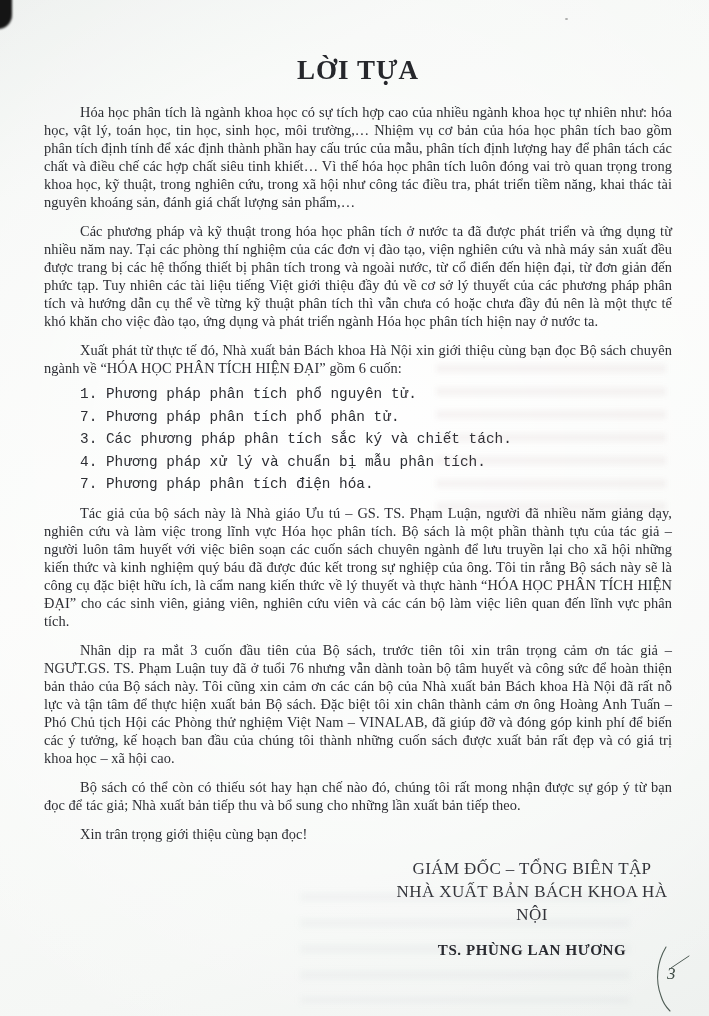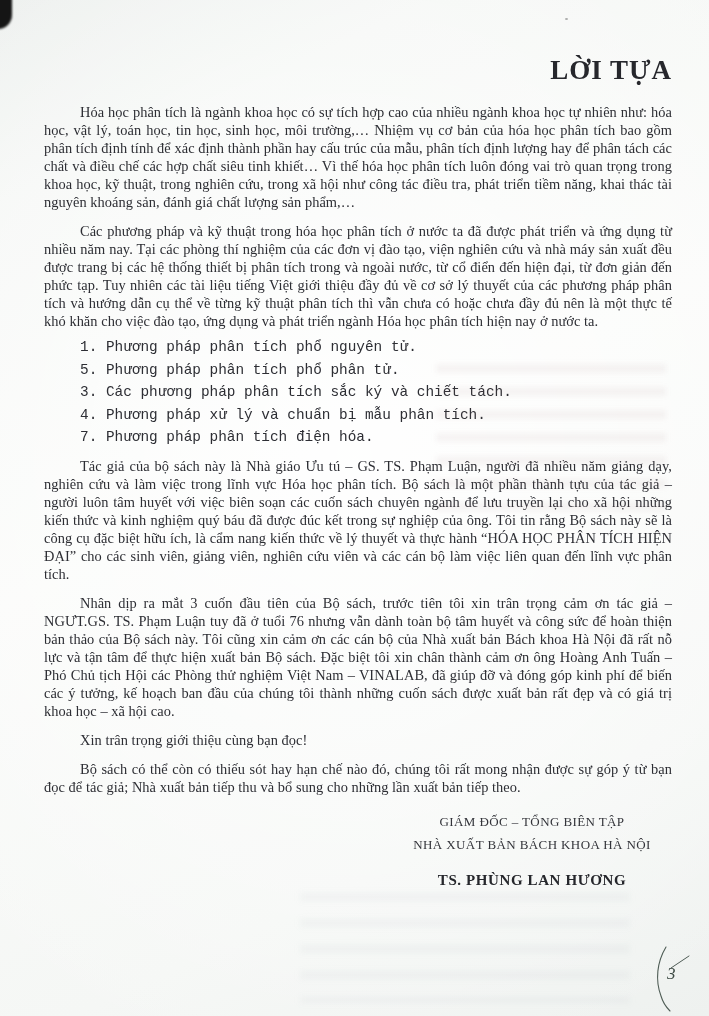--- a/index.html
+++ b/index.html
@@ -13,21 +13,21 @@
     width: 709px; height: 1016px;
     overflow: hidden;
     background:
       radial-gradient(120% 90% at 50% 45%, rgba(255,255,255,0.9) 0%, rgba(255,255,255,0) 70%),
       linear-gradient(155deg, #edf0ee 0%, #f5f7f5 15%, #fafbf9 45%, #f5f7f5 78%, #eef1ef 100%);
     color: #2d2e34;
   }
   .content { padding: 55px 37px 0 44px; }
   .title {
     margin: 0 0 17px 0;
-    text-align: right;
+    text-align: center;
     font-size: 27px;
     font-weight: bold;
     letter-spacing: 1px;
     color: #26272c;
   }
   .para {
     margin: 11px 0 8px 0;
     font-size: 14.4px;
     line-height: 18px;
     text-align: justify;
@@ -39,21 +39,21 @@
     font-size: 14.4px;
     line-height: 18px;
     margin: 4.5px 0;
   }
   .signature {
     width: 300px;
     margin: 14px 0 0 338px;
     text-align: center;
   }
   .sig-line {
-    font-size: 13px;
+    font-size: 17px;
     line-height: 23px;
     letter-spacing: 0.4px;
     color: #33343a;
   }
   .sig-name {
     margin-top: 16px;
     font-size: 15px;
     font-weight: bold;
     letter-spacing: 0.6px;
     color: #26272c;
@@ -110,33 +110,34 @@
   <div class="speck"></div>
   <div class="bleed-a"></div>
   <div class="bleed-b"></div>
 
   <div class="content">
 
     <h1 class="title">LỜI TỰA</h1>
 
     <p class="para">Hóa học phân tích là ngành khoa học có sự tích hợp cao của nhiều ngành khoa học tự nhiên như: hóa học, vật lý, toán học, tin học, sinh học, môi trường,… Nhiệm vụ cơ bản của hóa học phân tích bao gồm phân tích định tính để xác định thành phần hay cấu trúc của mẫu, phân tích định lượng hay để phân tách các chất và điều chế các hợp chất siêu tinh khiết… Vì thế hóa học phân tích luôn đóng vai trò quan trọng trong khoa học, kỹ thuật, trong nghiên cứu, trong xã hội như công tác điều tra, phát triển tiềm năng, khai thác tài nguyên khoáng sản, đánh giá chất lượng sản phẩm,…</p>
     <p class="para">Các phương pháp và kỹ thuật trong hóa học phân tích ở nước ta đã được phát triển và ứng dụng từ nhiều năm nay. Tại các phòng thí nghiệm của các đơn vị đào tạo, viện nghiên cứu và nhà máy sản xuất đều được trang bị các hệ thống thiết bị phân tích trong và ngoài nước, từ cổ điển đến hiện đại, từ đơn giản đến phức tạp. Tuy nhiên các tài liệu tiếng Việt giới thiệu đầy đủ về cơ sở lý thuyết của các phương pháp phân tích và hướng dẫn cụ thể về từng kỹ thuật phân tích thì vẫn chưa có hoặc chưa đầy đủ nên là một thực tế khó khăn cho việc đào tạo, ứng dụng và phát triển ngành Hóa học phân tích hiện nay ở nước ta.</p>
+    <p class="para">Xuất phát từ thực tế đó, Nhà xuất bản Bách khoa Hà Nội xin giới thiệu cùng bạn đọc Bộ sách chuyên ngành về “HÓA HỌC PHÂN TÍCH HIỆN ĐẠI” gồm 6 cuốn:</p>
 
     <div class="book-list">
       <div class="book-item">1. Phương pháp phân tích phổ nguyên tử.</div>
-      <div class="book-item">5. Phương pháp phân tích phổ phân tử.</div>
+      <div class="book-item">7. Phương pháp phân tích phổ phân tử.</div>
       <div class="book-item">3. Các phương pháp phân tích sắc ký và chiết tách.</div>
       <div class="book-item">4. Phương pháp xử lý và chuẩn bị mẫu phân tích.</div>
       <div class="book-item">7. Phương pháp phân tích điện hóa.</div>
     </div>
 
     <p class="para">Tác giả của bộ sách này là Nhà giáo Ưu tú – GS. TS. Phạm Luận, người đã nhiều năm giảng dạy, nghiên cứu và làm việc trong lĩnh vực Hóa học phân tích. Bộ sách là một phần thành tựu của tác giả – người luôn tâm huyết với việc biên soạn các cuốn sách chuyên ngành để lưu truyền lại cho xã hội những kiến thức và kinh nghiệm quý báu đã được đúc kết trong sự nghiệp của ông. Tôi tin rằng Bộ sách này sẽ là công cụ đặc biệt hữu ích, là cẩm nang kiến thức về lý thuyết và thực hành “HÓA HỌC PHÂN TÍCH HIỆN ĐẠI” cho các sinh viên, giảng viên, nghiên cứu viên và các cán bộ làm việc liên quan đến lĩnh vực phân tích.</p>
     <p class="para">Nhân dịp ra mắt 3 cuốn đầu tiên của Bộ sách, trước tiên tôi xin trân trọng cảm ơn tác giả – NGƯT.GS. TS. Phạm Luận tuy đã ở tuổi 76 nhưng vẫn dành toàn bộ tâm huyết và công sức để hoàn thiện bản thảo của Bộ sách này. Tôi cũng xin cảm ơn các cán bộ của Nhà xuất bản Bách khoa Hà Nội đã rất nỗ lực và tận tâm để thực hiện xuất bản Bộ sách. Đặc biệt tôi xin chân thành cảm ơn ông Hoàng Anh Tuấn – Phó Chủ tịch Hội các Phòng thử nghiệm Việt Nam – VINALAB, đã giúp đỡ và đóng góp kinh phí để biến các ý tưởng, kế hoạch ban đầu của chúng tôi thành những cuốn sách được xuất bản rất đẹp và có giá trị khoa học – xã hội cao.</p>
+    <p class="para">Bộ sách có thể còn có thiếu sót hay hạn chế nào đó, chúng tôi rất mong nhận được sự góp ý từ bạn đọc để tác giả; Nhà xuất bản tiếp thu và bổ sung cho những lần xuất bản tiếp theo.</p>
     <p class="para">Xin trân trọng giới thiệu cùng bạn đọc!</p>
-    <p class="para">Bộ sách có thể còn có thiếu sót hay hạn chế nào đó, chúng tôi rất mong nhận được sự góp ý từ bạn đọc để tác giả; Nhà xuất bản tiếp thu và bổ sung cho những lần xuất bản tiếp theo.</p>
 
     <div class="signature">
       <div class="sig-line">GIÁM ĐỐC – TỔNG BIÊN TẬP</div>
       <div class="sig-line">NHÀ XUẤT BẢN BÁCH KHOA HÀ NỘI</div>
       <div class="sig-name">TS. PHÙNG LAN HƯƠNG</div>
     </div>
 
   </div>
 
   <div class="page-num-wrap">

